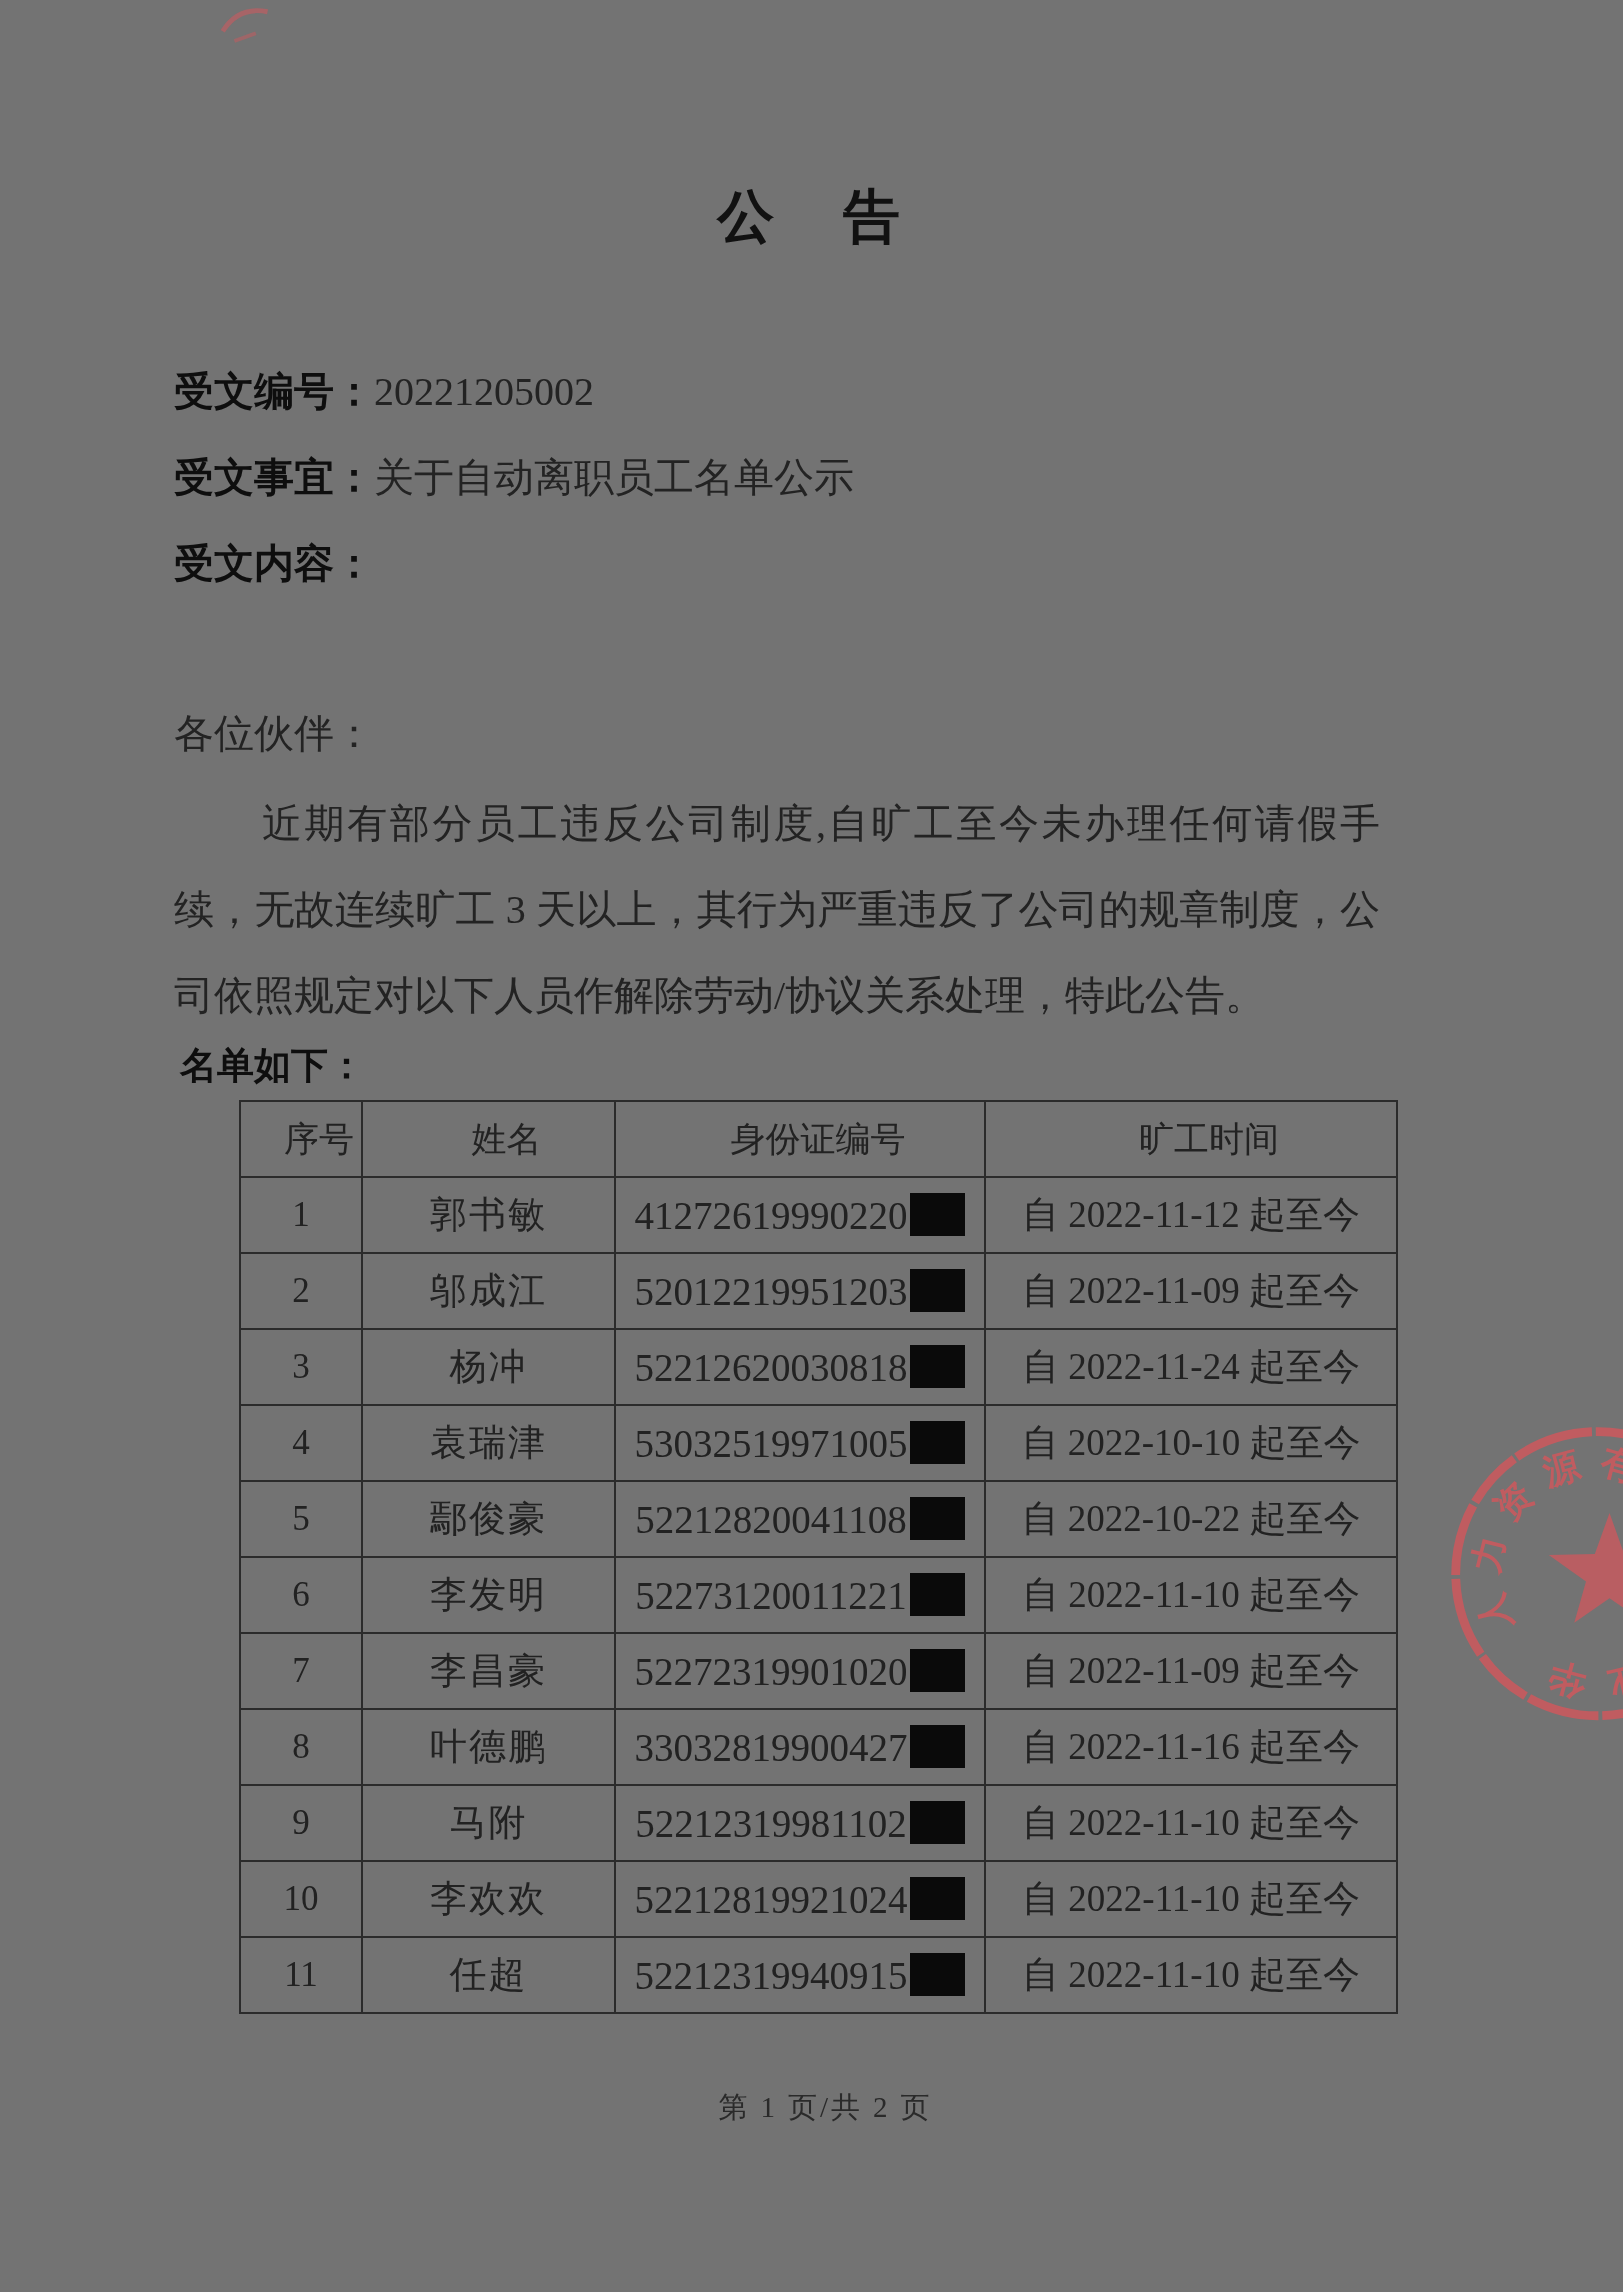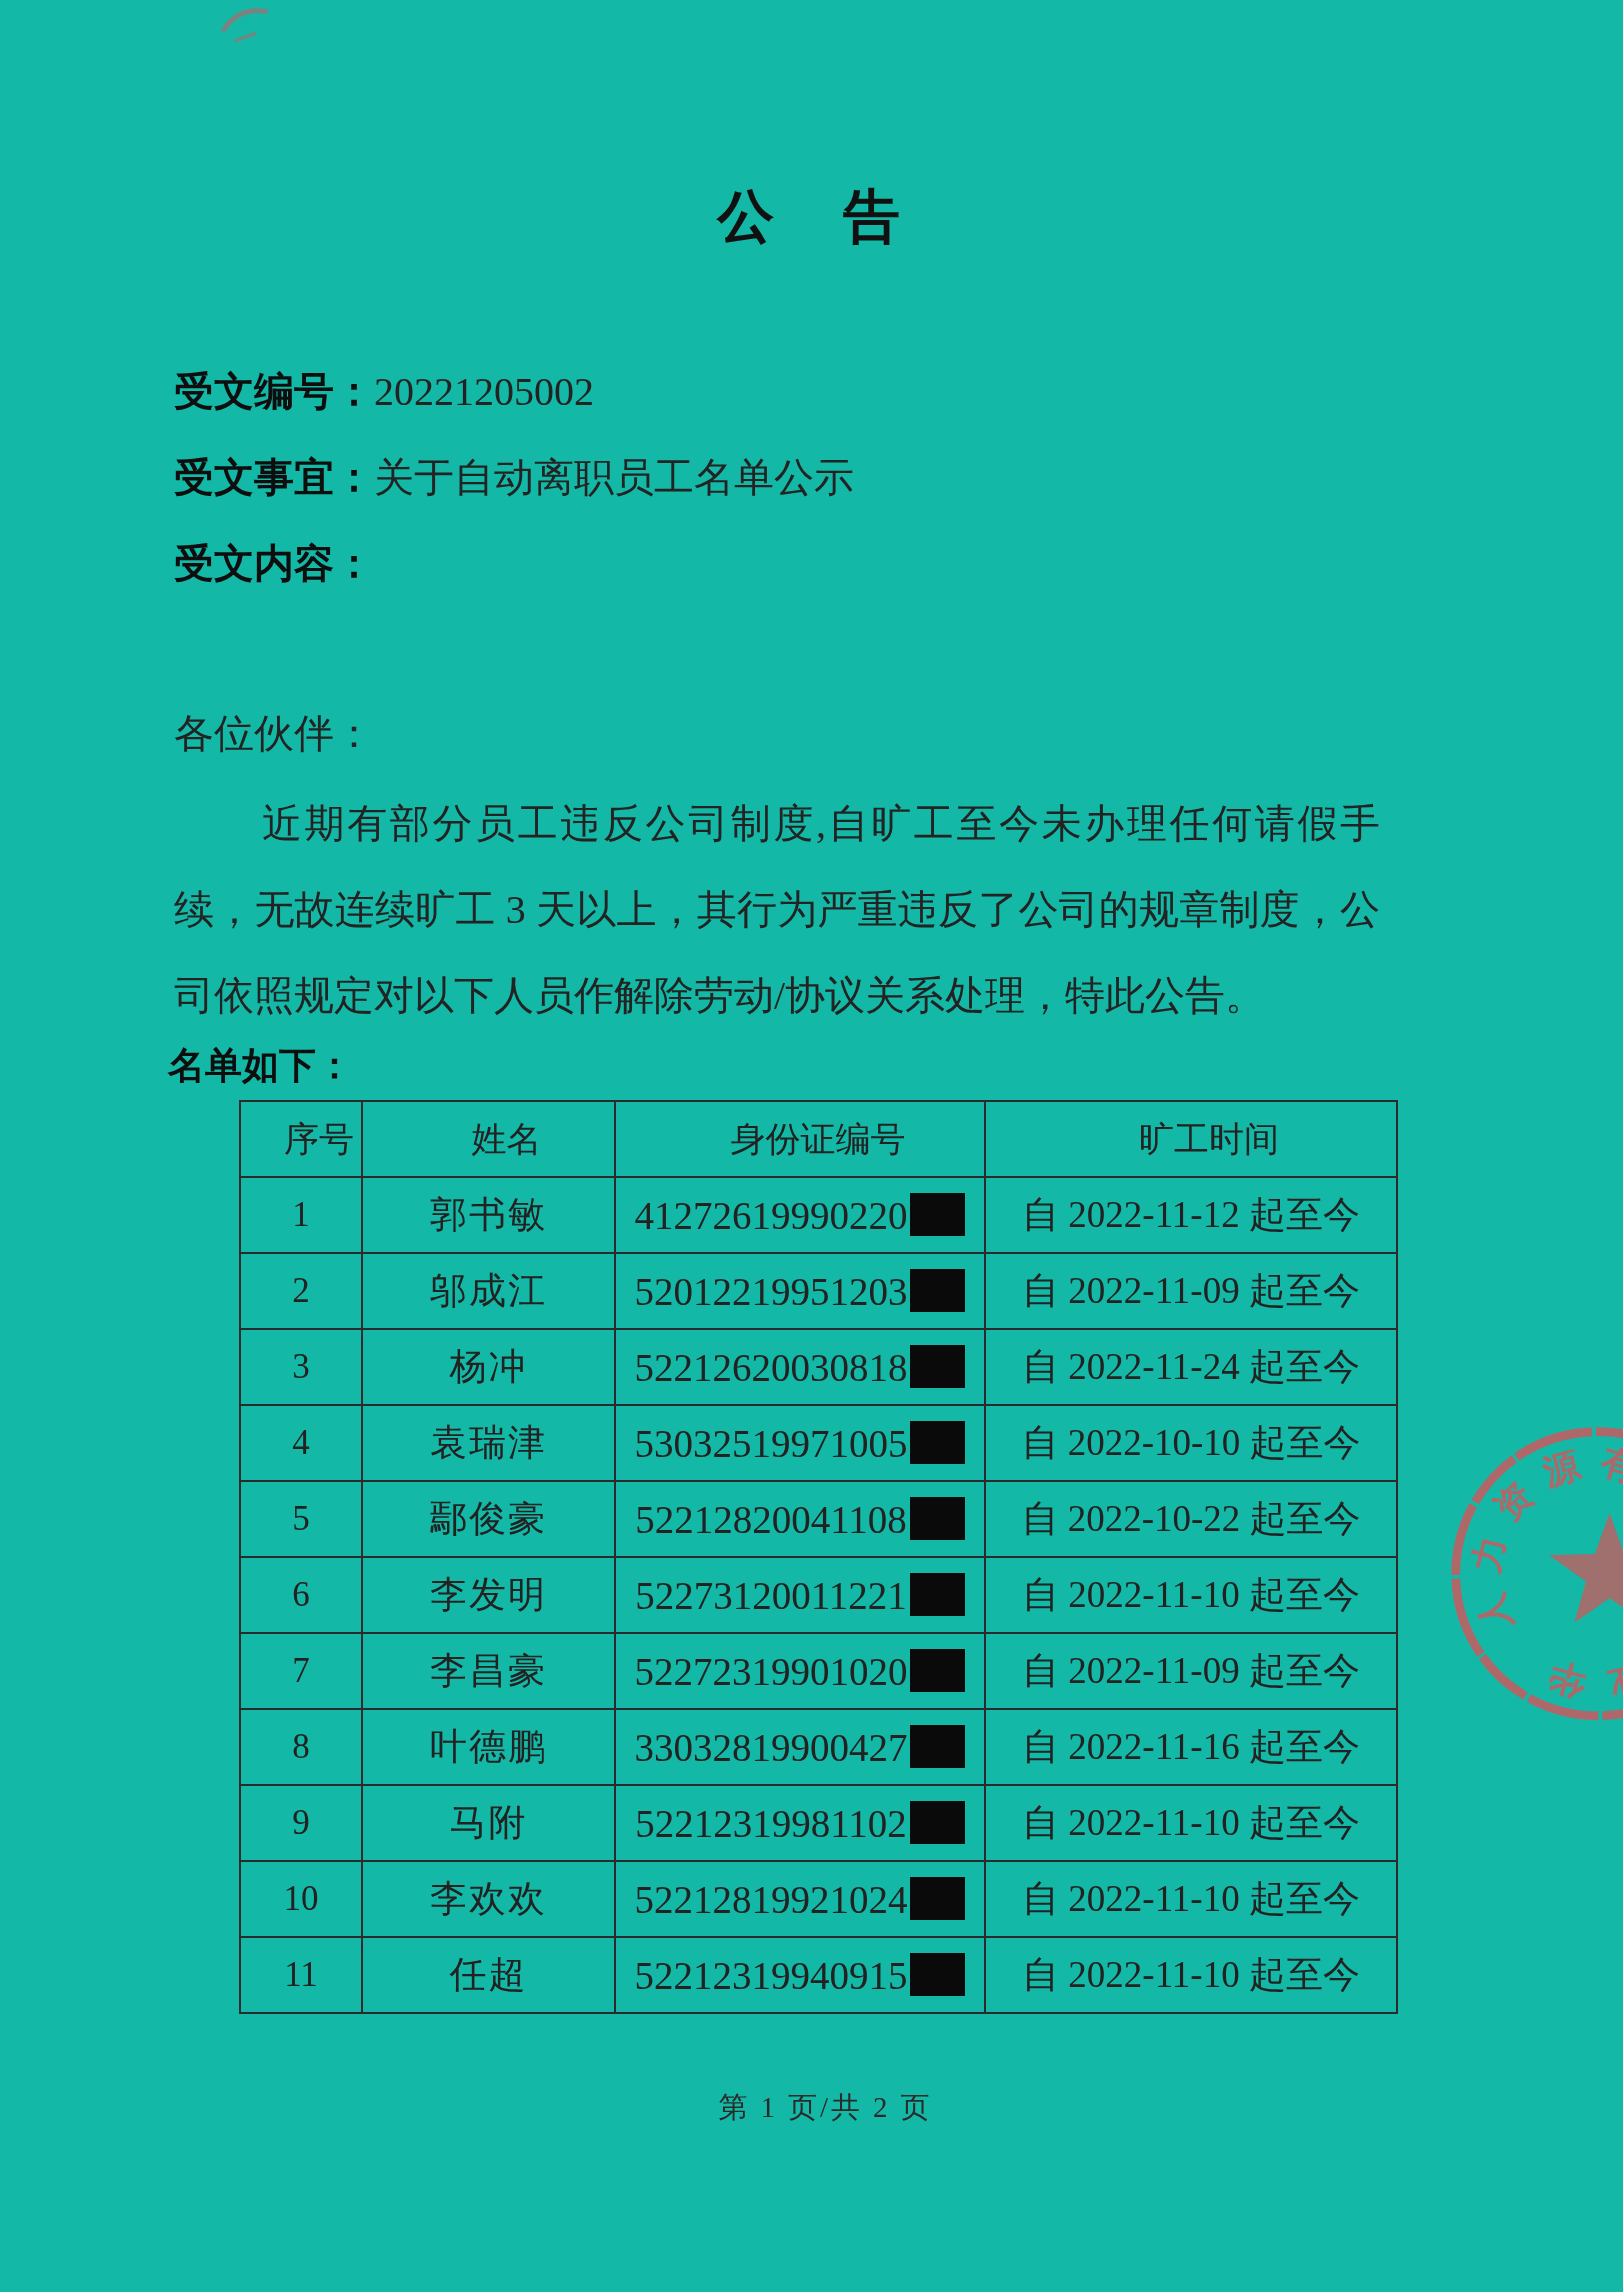--- a/index.html
+++ b/index.html
@@ -1,36 +1,36 @@
 <!DOCTYPE html>
 <html style="--stamp-color: #d2575c;"><head>
 <meta charset="utf-8">
 <style>
   :root{ --stamp-color:#d2575c; --ink:#1c1c1c; --line:#2b2b2b; }
   *{ box-sizing:border-box; margin:0; padding:0; }
   html,body{ background:#ffffff; }
   .page{
-    position:relative; width:1623px; height:2293px; background:#14b8a6;
+    position:relative; width:1623px; height:2293px; background:#737373;
     overflow:hidden; font-family:"Liberation Serif","DejaVu Serif",serif;
     color:var(--ink);
   }
   .doc-title{
     position:absolute; top:179px; left:0; width:100%; text-align:center;
     font-size:57px; font-weight:bold; letter-spacing:5.9px; color:#111;
   }
   .meta{ position:absolute; top:349px; left:174px; width:1215px; }
   .meta-line{ line-height:86px; font-size:40px; white-space:nowrap; }
   .meta-label{ font-weight:bold; color:#0e0e0e; }
   .meta-value{ font-weight:normal; color:#232323;margin-top:32px; }
   .greeting{ position:absolute; top:691px; left:174px; font-size:40px; line-height:86px; color:#232323; }
   .para{ position:absolute; top:781px; left:174px; width:1206px; font-size:40px; color:#232323; }
   .para-line{ line-height:86px; white-space:normal; }
   .para-line.justified{ text-align:justify; text-align-last:justify; }
   .para-line.indent{ text-indent:2.2em; }
-  .list-label{ position:absolute; top:1027px; left:168px; font-size:37px; font-weight:bold; line-height:78px; color:#0e0e0e; }
+  .list-label{ position:absolute; top:1027px; left:180px; font-size:37px; font-weight:bold; line-height:78px; color:#0e0e0e; }
   table.roster{
     position:absolute; top:1100px; left:239px; width:1157px;
     border-collapse:collapse; table-layout:fixed;
   }
   table.roster col.c1{ width:122px; } table.roster col.c2{ width:253px; }
   table.roster col.c3{ width:370px; } table.roster col.c4{ width:412px; }
   table.roster th, table.roster td{
     border:2px solid var(--line); text-align:center; vertical-align:middle;
     font-weight:normal; color:#222;
   }

